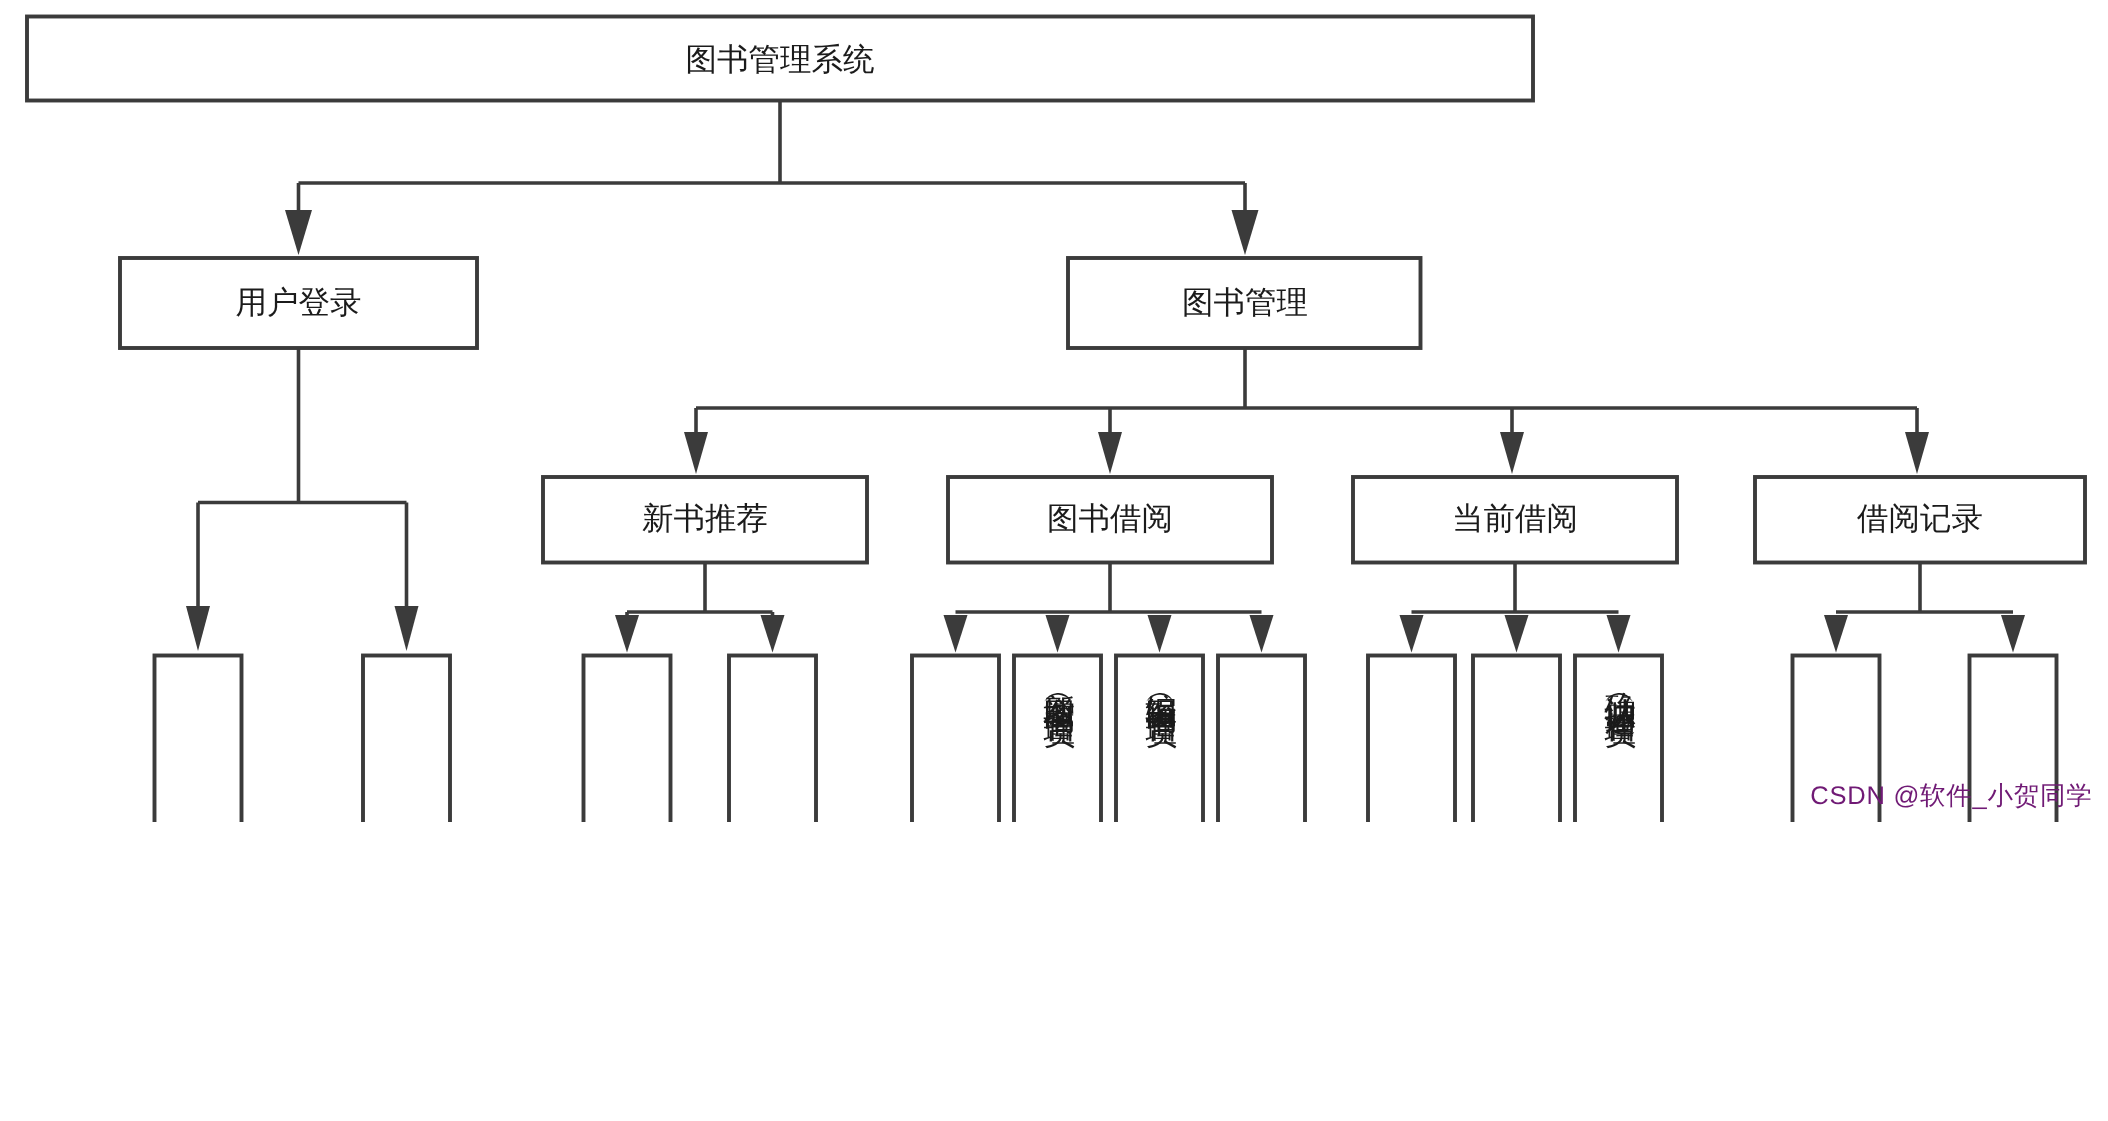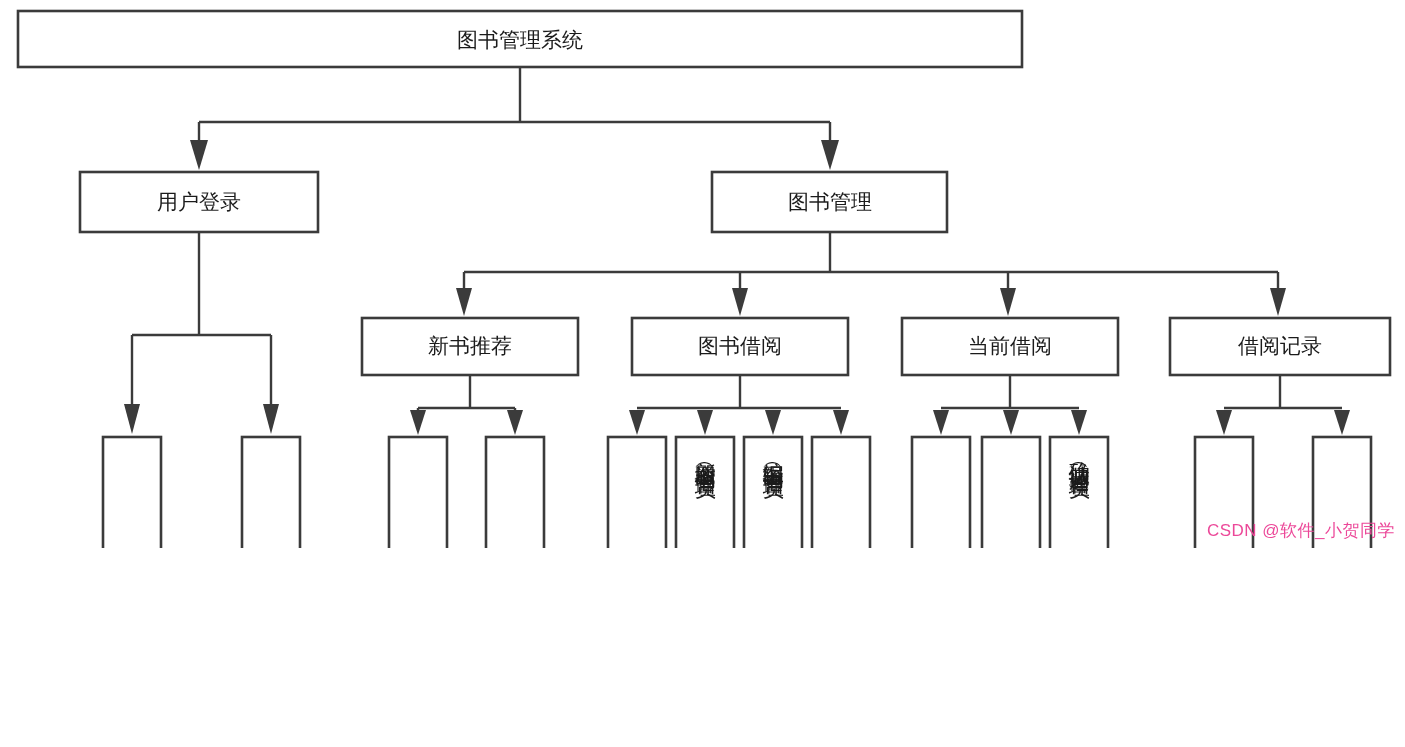--- a/index.html
+++ b/index.html
@@ -71,21 +71,21 @@
     letter-spacing: 2.5px;
     text-align: center;
     white-space: nowrap;
   }
   .watermark {
     position: absolute;
     right: 10px;
     bottom: 6px;
     font-family: "Liberation Sans", "DejaVu Sans", sans-serif;
     font-size: 17px;
-    color: #ec4899;
+    color: #701a75;
     letter-spacing: 0.5px;
     white-space: nowrap;
   }
 </style>
 </head>
 <body>
 
 <div id="diagram-root">
 
   <svg class="diagram-canvas" viewBox="0 0 1405 747" xmlns="http://www.w3.org/2000/svg">

